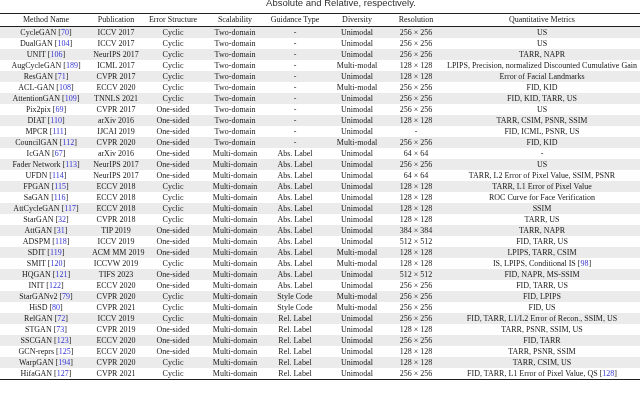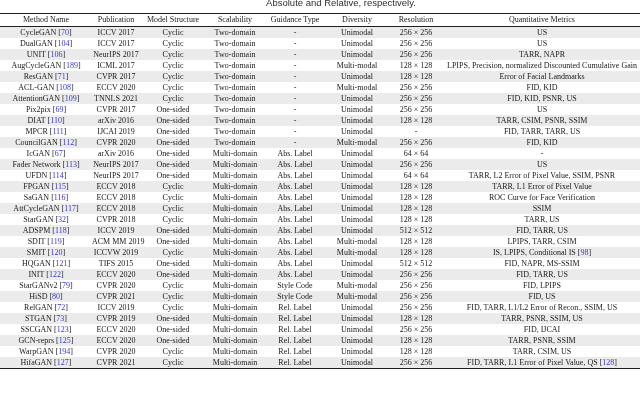--- a/index.html
+++ b/index.html
@@ -49,21 +49,21 @@
       <col class="c4">
     <col class="c5">
       <col class="c6">
       <col class="c7">
       <col class="c8">
   </colgroup>
   <thead>
     <tr id="header-row">
         <th>Method Name</th>
         <th>Publication</th>
-        <th>Model Structure</th>
+        <th>Error Structure</th>
         <th>Scalability</th>
         <th>Guidance Type</th>
         <th>Diversity</th>
         <th>Resolution</th>
         <th>Quantitative Metrics</th>
       </tr>
   </thead>
   <tbody id="table-body">
       <tr>
         <td>CycleGAN [<span class="cite">70</span>]</td>
@@ -126,21 +126,21 @@
         <td>FID, KID</td>
       </tr>
       <tr>
         <td>AttentionGAN [<span class="cite">109</span>]</td>
         <td>TNNLS 2021</td>
         <td>Cyclic</td>
         <td>Two-domain</td>
         <td>-</td>
         <td>Unimodal</td>
         <td>256 × 256</td>
-        <td>FID, KID, PSNR, US</td>
+        <td>FID, KID, TARR, US</td>
       </tr>
       <tr>
         <td>Pix2pix [<span class="cite">69</span>]</td>
         <td>CVPR 2017</td>
         <td>One-sided</td>
         <td>Two-domain</td>
         <td>-</td>
         <td>Unimodal</td>
         <td>256 × 256</td>
         <td>US</td>
@@ -156,21 +156,21 @@
         <td>TARR, CSIM, PSNR, SSIM</td>
       </tr>
       <tr>
         <td>MPCR [<span class="cite">111</span>]</td>
         <td>IJCAI 2019</td>
         <td>One-sided</td>
         <td>Two-domain</td>
         <td>-</td>
         <td>Unimodal</td>
         <td>-</td>
-        <td>FID, TARR, TARR, US</td>
+        <td>FID, ICML, PSNR, US</td>
       </tr>
       <tr>
         <td>CouncilGAN [<span class="cite">112</span>]</td>
         <td>CVPR 2020</td>
         <td>One-sided</td>
         <td>Two-domain</td>
         <td>-</td>
         <td>Multi-modal</td>
         <td>256 × 256</td>
         <td>FID, KID</td>
@@ -239,20 +239,30 @@
         <td>StarGAN [<span class="cite">32</span>]</td>
         <td>CVPR 2018</td>
         <td>Cyclic</td>
         <td>Multi-domain</td>
         <td>Abs. Label</td>
         <td>Unimodal</td>
         <td>128 × 128</td>
         <td>TARR, US</td>
       </tr>
       <tr>
+        <td>AttGAN [<span class="cite">31</span>]</td>
+        <td>TIP 2019</td>
+        <td>One-sided</td>
+        <td>Multi-domain</td>
+        <td>Abs. Label</td>
+        <td>Unimodal</td>
+        <td>384 × 384</td>
+        <td>TARR, NAPR</td>
+      </tr>
+      <tr>
         <td>ADSPM [<span class="cite">118</span>]</td>
         <td>ICCV 2019</td>
         <td>One-sided</td>
         <td>Multi-domain</td>
         <td>Abs. Label</td>
         <td>Unimodal</td>
         <td>512 × 512</td>
         <td>FID, TARR, US</td>
       </tr>
       <tr>
@@ -270,21 +280,21 @@
         <td>ICCVW 2019</td>
         <td>Cyclic</td>
         <td>Multi-domain</td>
         <td>Abs. Label</td>
         <td>Multi-modal</td>
         <td>128 × 128</td>
         <td>IS, LPIPS, Conditional IS [<span class="cite">98</span>]</td>
       </tr>
       <tr>
         <td>HQGAN [<span class="cite">121</span>]</td>
-        <td>TIFS 2015</td>
+        <td>TIFS 2023</td>
         <td>One-sided</td>
         <td>Multi-domain</td>
         <td>Abs. Label</td>
         <td>Unimodal</td>
         <td>512 × 512</td>
         <td>FID, NAPR, MS-SSIM</td>
       </tr>
       <tr>
         <td>INIT [<span class="cite">122</span>]</td>
         <td>ECCV 2020</td>
@@ -336,21 +346,21 @@
         <td>TARR, PSNR, SSIM, US</td>
       </tr>
       <tr>
         <td>SSCGAN [<span class="cite">123</span>]</td>
         <td>ECCV 2020</td>
         <td>One-sided</td>
         <td>Multi-domain</td>
         <td>Rel. Label</td>
         <td>Unimodal</td>
         <td>256 × 256</td>
-        <td>FID, IJCAI</td>
+        <td>FID, TARR</td>
       </tr>
       <tr>
         <td>GCN-reprs [<span class="cite">125</span>]</td>
         <td>ECCV 2020</td>
         <td>One-sided</td>
         <td>Multi-domain</td>
         <td>Rel. Label</td>
         <td>Unimodal</td>
         <td>128 × 128</td>
         <td>TARR, PSNR, SSIM</td>

